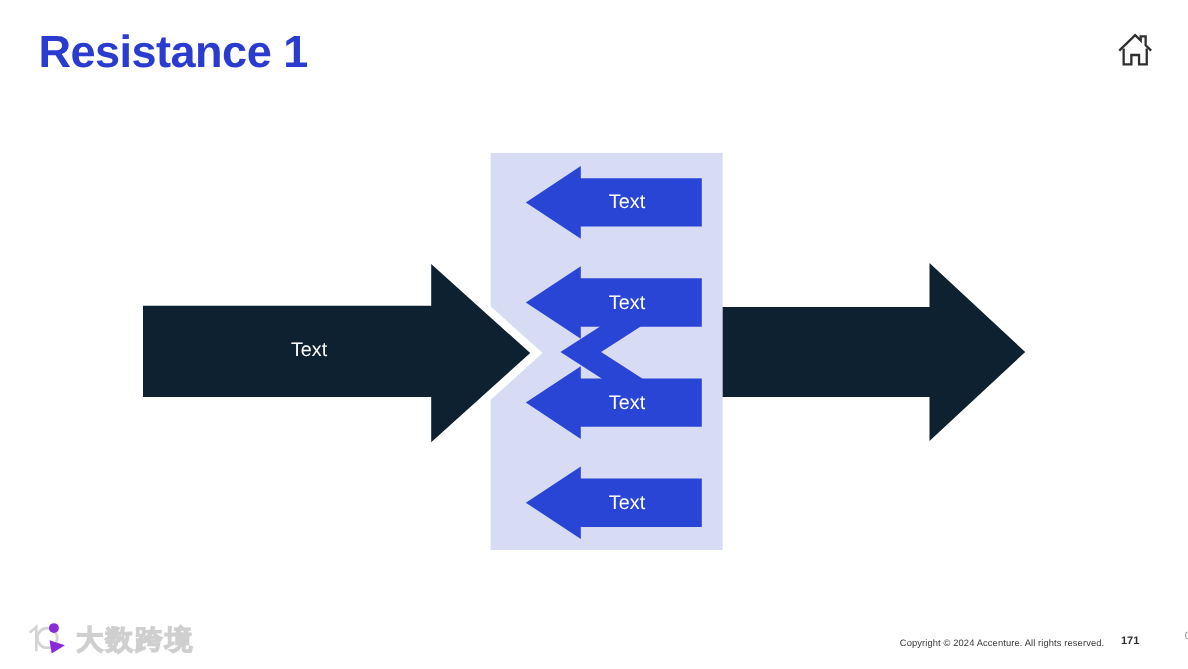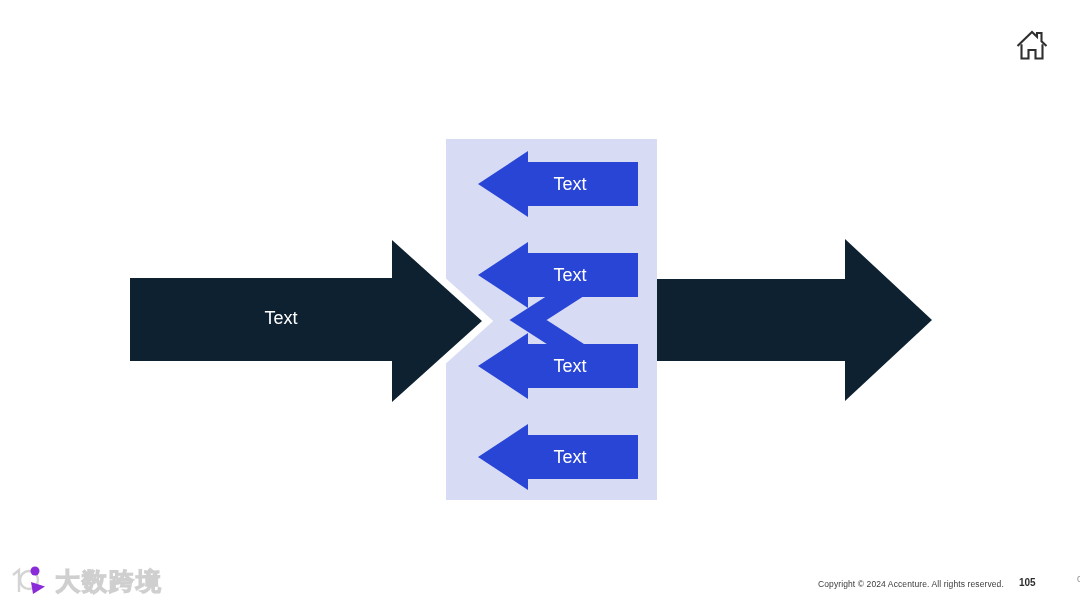--- a/index.html
+++ b/index.html
@@ -28,35 +28,36 @@
   }
   .page-number{
     position:absolute;top:577px;left:1019px;
     font-size:10px;font-weight:700;color:#2c2c2c;
   }
   .page-number-ghost{
     position:absolute;top:573px;left:1037px;
     font-size:9.5px;font-weight:400;color:#8f8f8f;margin-left:40px;
   }
   .watermark{
-    position:absolute;left:6px;top:562px;
+    position:absolute;left:20px;top:562px;
     display:flex;align-items:center;gap:3px;
   }
   .wm-text{
     font-size:25px;font-weight:700;letter-spacing:2px;
     color:#ffffff;-webkit-text-stroke:1.1px #cfcfcf;
     text-shadow:0 0 1px #dcdcdc;
     font-family:"Liberation Sans","DejaVu Sans",sans-serif;
   }
 </style>
 </head>
 <body>
 
 <div class="slide">
 
+  <div class="page-title">Resistance 1</div>
 
   <div class="home-btn">
     <svg width="40" height="40" viewBox="0 0 40 40">
       <g fill="none" stroke="#2f2f2f" stroke-width="2.1" stroke-linejoin="miter">
         <path d="M5.5 20 L20 6 L25 10.8 L25 7 L29.5 7 L29.5 15.2 L34.5 20"></path>
         <path d="M9.5 18.2 L9.5 32.5 L16.5 32.5 L16.5 24 L23.5 24 L23.5 32.5 L30.5 32.5 L30.5 18.2"></path>
       </g>
     </svg>
   </div>
 
@@ -77,21 +78,21 @@
     <polygon points="130,278 392,278 392,240 482,321 392,402 392,361 130,361" fill="#0e2130"></polygon>
   </svg>
 
   <div class="arrow-label lbl-main">Text</div>
   <div class="arrow-label lbl-r1">Text</div>
   <div class="arrow-label lbl-r2">Text</div>
   <div class="arrow-label lbl-r3">Text</div>
   <div class="arrow-label lbl-r4">Text</div>
 
   <div class="copyright">Copyright © 2024 Accenture. All rights reserved.</div>
-  <div class="page-number">105</div>
+  <div class="page-number">171</div>
   <div class="page-number-ghost">05</div>
 
   <div class="watermark">
     <svg width="46" height="38" viewBox="0 0 46 38">
       <g stroke="#d4d4d4" stroke-width="2.4" fill="none">
         <path d="M7 13 L13 8 L13 30"></path>
         <circle cx="23" cy="18" r="9"></circle>
       </g>
       <circle cx="29" cy="9" r="4.5" fill="#8a2bd8"></circle>
       <path d="M25 20 L39 24.5 L27 32 Z" fill="#8a2bd8"></path>

